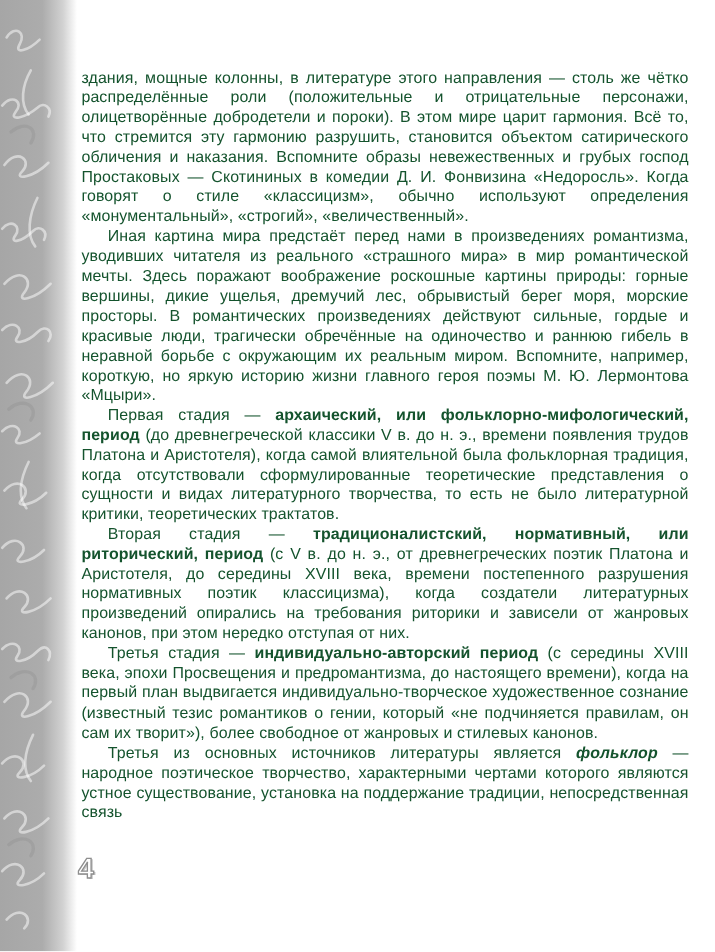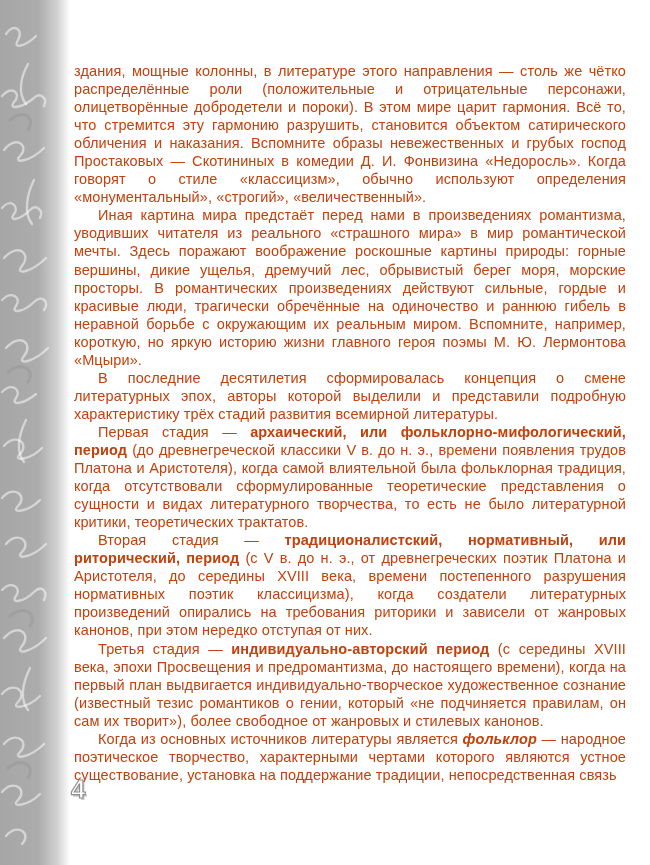--- a/index.html
+++ b/index.html
@@ -95,28 +95,27 @@
       <path d="M2,590 C12,580 22,588 16,596 C10,604 24,602 34,592 C42,584 48,592 44,600"></path>
       <path d="M4,638 C18,622 32,634 22,646 C14,656 32,652 46,638"></path>
       <path d="M30,668 C22,684 20,700 28,710"></path>
       <path d="M2,694 C14,680 28,692 18,702 C10,710 28,708 40,696"></path>
       <path d="M4,744 C16,730 30,742 20,752 C12,760 30,758 44,744"></path>
       <path d="M2,792 C14,778 28,790 18,800 C10,808 28,806 40,794"></path>
       <path d="M6,836 C18,822 32,834 22,844"></path>
     </g>
   </svg>
 
-  <main class="text-column" style="color: #c2410c;">
+  <main class="text-column" style="color: #14532d;">
       <p class="para"><span>здания, мощные колонны, в литературе этого направления — столь же чётко распределённые роли (положительные и отрицательные персонажи, олицетворённые добродетели и пороки). В этом мире царит гармония. Всё то, что стремится эту гармонию разрушить, становится объектом сатирического обличения и наказания. Вспомните образы невежественных и грубых господ Простаковых — Скотининых в комедии Д. И. Фонвизина «Недоросль». Когда говорят о стиле «классицизм», обычно используют определения «монументальный», «строгий», «величественный».</span></p>
       <p class="para indent"><span>Иная картина мира предстаёт перед нами в произведениях романтизма, уводивших читателя из реального «страшного мира» в мир романтической мечты. Здесь поражают воображение роскошные картины природы: горные вершины, дикие ущелья, дремучий лес, обрывистый берег моря, морские просторы. В романтических произведениях действуют сильные, гордые и красивые люди, трагически обречённые на одиночество и раннюю гибель в неравной борьбе с окружающим их реальным миром. Вспомните, например, короткую, но яркую историю жизни главного героя поэмы М. Ю. Лермонтова «Мцыри».</span></p>
-      <p class="para indent"><span>В последние десятилетия сформировалась концепция о смене литературных эпох, авторы которой выделили и представили подробную характеристику трёх стадий развития всемирной литературы.</span></p>
       <p class="para indent"><span>Первая стадия — </span><span class="seg-b">архаический, или фольклорно-мифологический, период</span><span> (до древнегреческой классики V в. до н. э., времени появления трудов Платона и Аристотеля), когда самой влиятельной была фольклорная традиция, когда отсутствовали сформулированные теоретические представления о сущности и видах литературного творчества, то есть не было литературной критики, теоретических трактатов.</span></p>
       <p class="para indent"><span>Вторая стадия — </span><span class="seg-b">традиционалистский, нормативный, или риторический, период</span><span> (с V в. до н. э., от древнегреческих поэтик Платона и Аристотеля, до середины XVIII века, времени постепенного разрушения нормативных поэтик классицизма), когда создатели литературных произведений опирались на требования риторики и зависели от жанровых канонов, при этом нередко отступая от них.</span></p>
       <p class="para indent"><span>Третья стадия — </span><span class="seg-b">индивидуально-авторский период</span><span> (с середины XVIII века, эпохи Просвещения и предромантизма, до настоящего времени), когда на первый план выдвигается индивидуально-творческое художественное сознание (известный тезис романтиков о гении, который «не подчиняется правилам, он сам их творит»), более свободное от жанровых и стилевых канонов.</span></p>
-      <p class="para indent"><span>Когда из основных источников литературы является </span><span class="seg-i">фольклор</span><span> — народное поэтическое творчество, характерными чертами которого являются устное существование, установка на поддержание традиции, непосредственная связь</span></p>
+      <p class="para indent"><span>Третья из основных источников литературы является </span><span class="seg-i">фольклор</span><span> — народное поэтическое творчество, характерными чертами которого являются устное существование, установка на поддержание традиции, непосредственная связь</span></p>
     </main>
 
   <svg class="pagenum-svg" viewBox="0 0 44 36" xmlns="http://www.w3.org/2000/svg">
     <text x="8.5" y="27.5" font-family="Liberation Sans, DejaVu Sans, sans-serif" font-size="26" font-weight="bold" fill="#cccccc">4</text>
     <text x="7" y="26" font-family="Liberation Sans, DejaVu Sans, sans-serif" font-size="26" font-weight="bold" fill="#ffffff" stroke="#8e8e8e" stroke-width="1.2">4</text>
   </svg>
 
 </div>
 
 </body></html>

